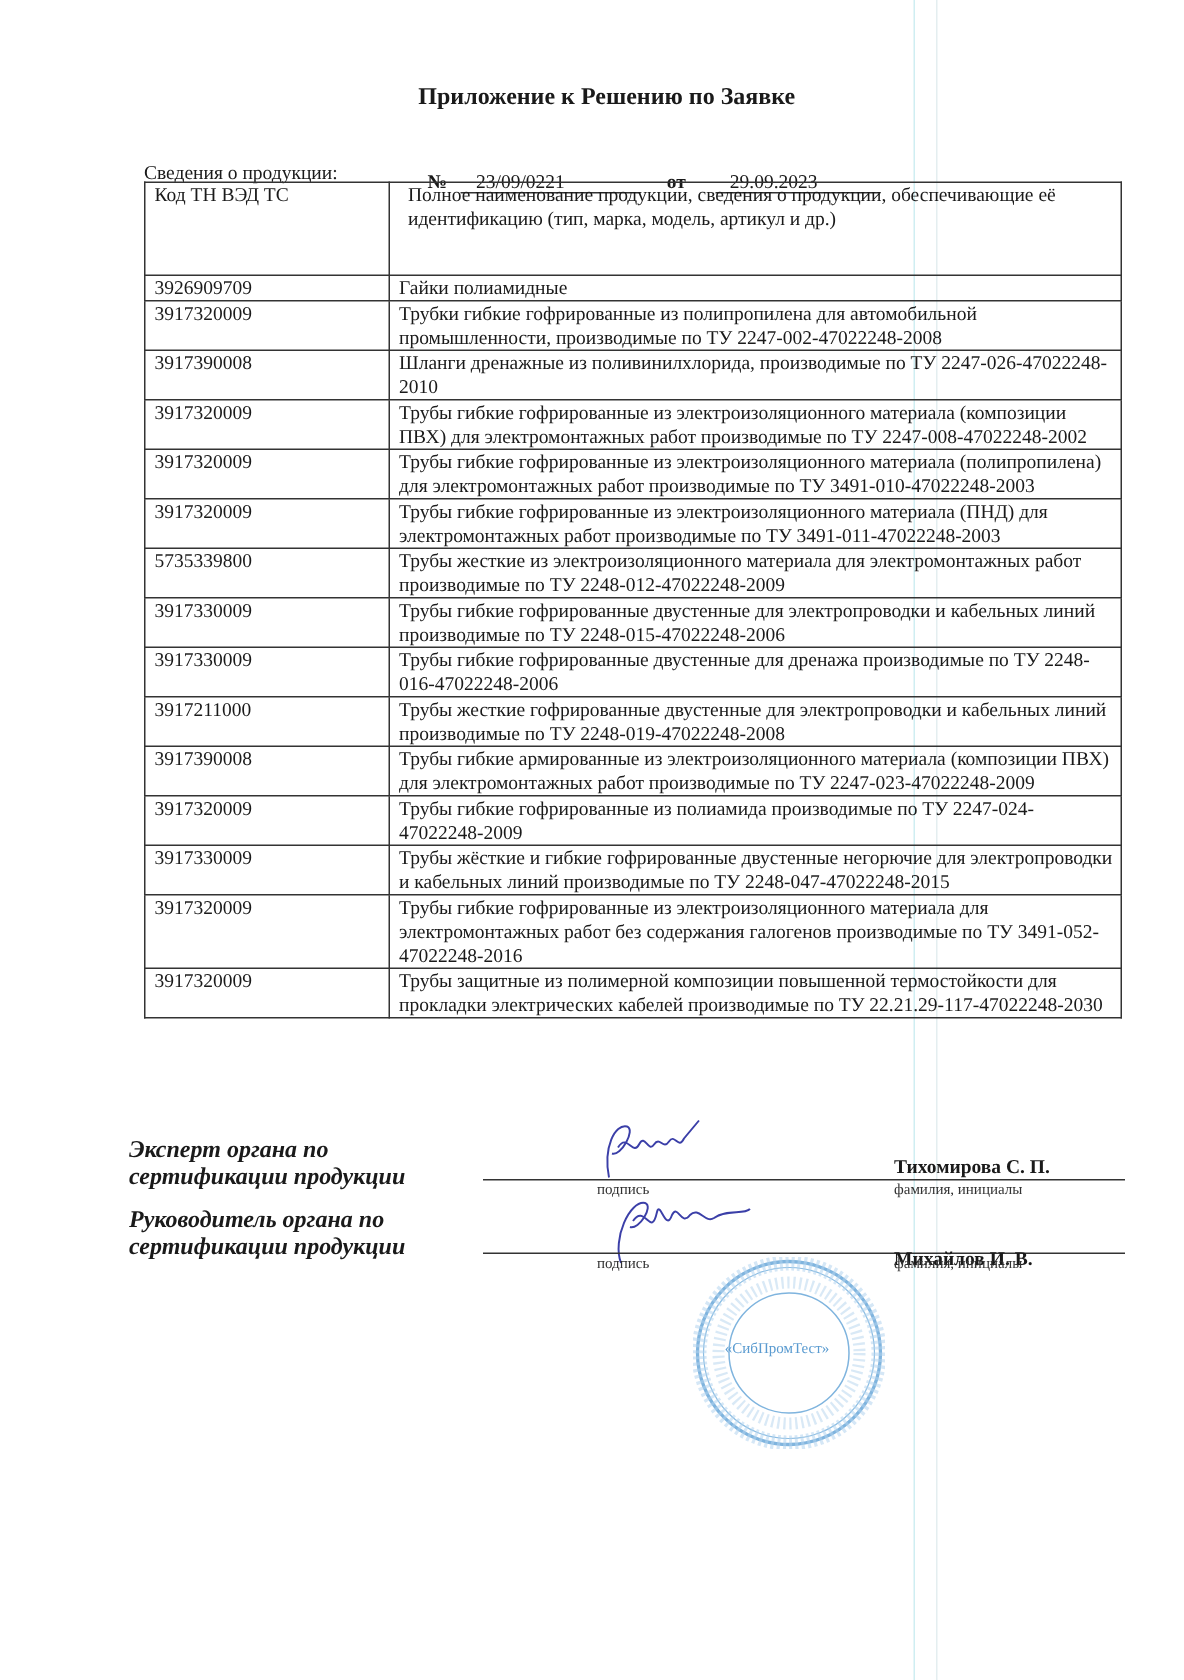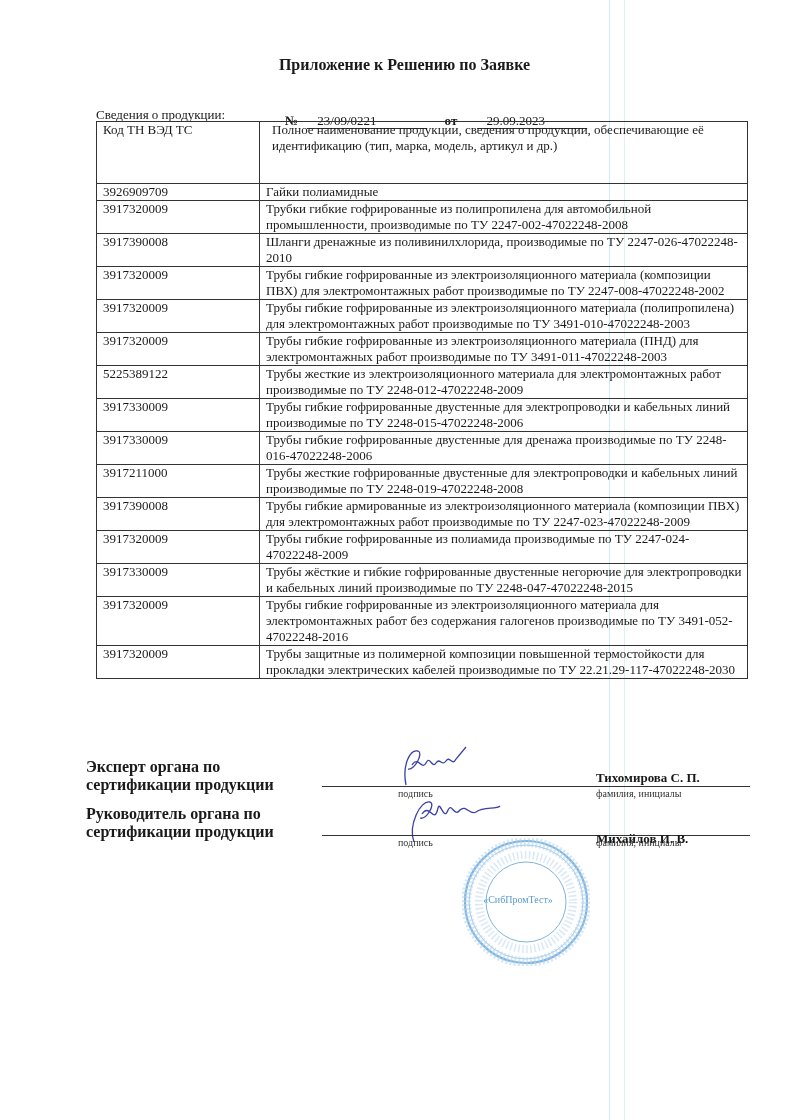--- a/index.html
+++ b/index.html
@@ -31,21 +31,21 @@
   table.products {
     position: absolute; left: 96px; top: 121px; width: 652px;
     border-collapse: collapse; font-size: 13px; line-height: 16px; border-radius: 19px;
   }
   table.products td {
     border: 1px solid #333; vertical-align: top; padding: 0 4px 0 6px;
   }
   table.products td.code { width: 152px; }
   table.products tr.header td { height: 61px; }
   table.products tr.header td.name { padding-left: 12px; }
-  .role { position: absolute; left: 86px; font-weight: bold; width: 210px; }
+  .role { position: absolute; left: 86px; font-weight: bold; width: 210px; font-style: italic; }
   .role.r1 { top: 758px; }
   .role.r2 { top: 805px; }
 
   .sig-line { position: absolute; left: 322px; width: 428px; height: 1px; background: #333; }
   .sig-line.s1 { top: 786px; }
   .sig-line.s2 { top: 835px; }
   .sig-caption { position: absolute; font-size: 10px; color: #333; }
   .sig-caption.c1 { left: 398px; top: 788px; }
   .sig-caption.c2 { left: 398px; top: 837px; }
   .name-caption { position: absolute; left: 596px; font-size: 10px; color: #333; }
@@ -106,21 +106,21 @@
       </tr>
       <tr>
         <td class="code">3917320009</td>
         <td class="name">Трубы гибкие гофрированные из электроизоляционного материала (полипропилена) для электромонтажных работ производимые по ТУ 3491-010-47022248-2003</td>
       </tr>
       <tr>
         <td class="code">3917320009</td>
         <td class="name">Трубы гибкие гофрированные из электроизоляционного материала (ПНД) для электромонтажных работ производимые по ТУ 3491-011-47022248-2003</td>
       </tr>
       <tr>
-        <td class="code">5225389122</td>
+        <td class="code">5735339800</td>
         <td class="name">Трубы жесткие из электроизоляционного материала для электромонтажных работ производимые по ТУ 2248-012-47022248-2009</td>
       </tr>
       <tr>
         <td class="code">3917330009</td>
         <td class="name">Трубы гибкие гофрированные двустенные для электропроводки и кабельных линий производимые по ТУ 2248-015-47022248-2006</td>
       </tr>
       <tr>
         <td class="code">3917330009</td>
         <td class="name">Трубы гибкие гофрированные двустенные для дренажа производимые по ТУ 2248-016-47022248-2006</td>
       </tr>

